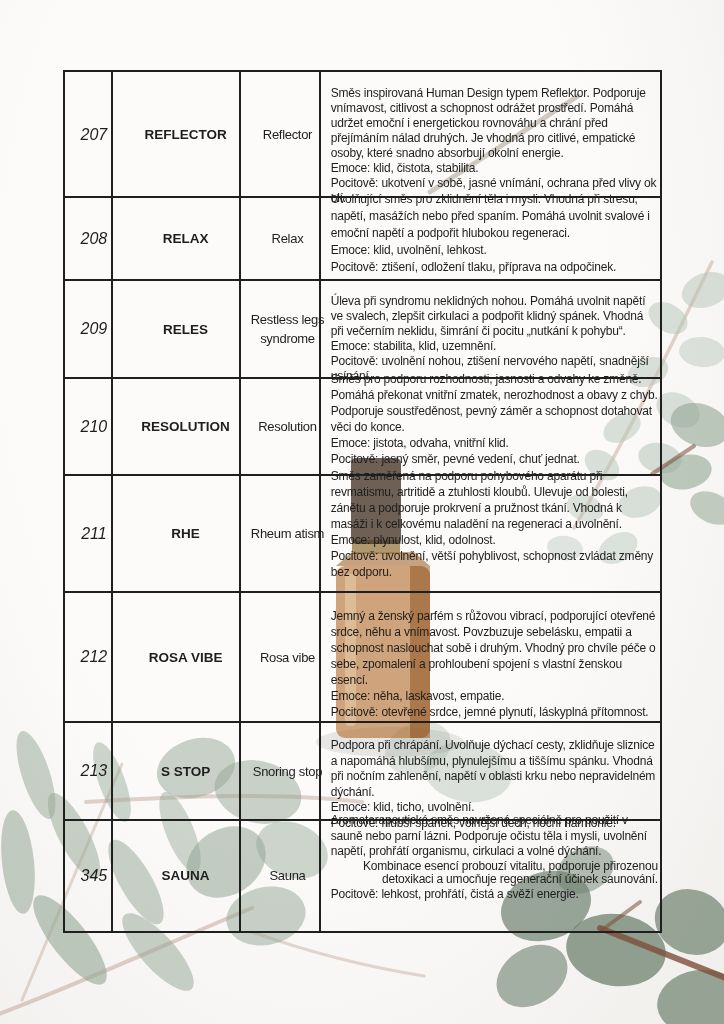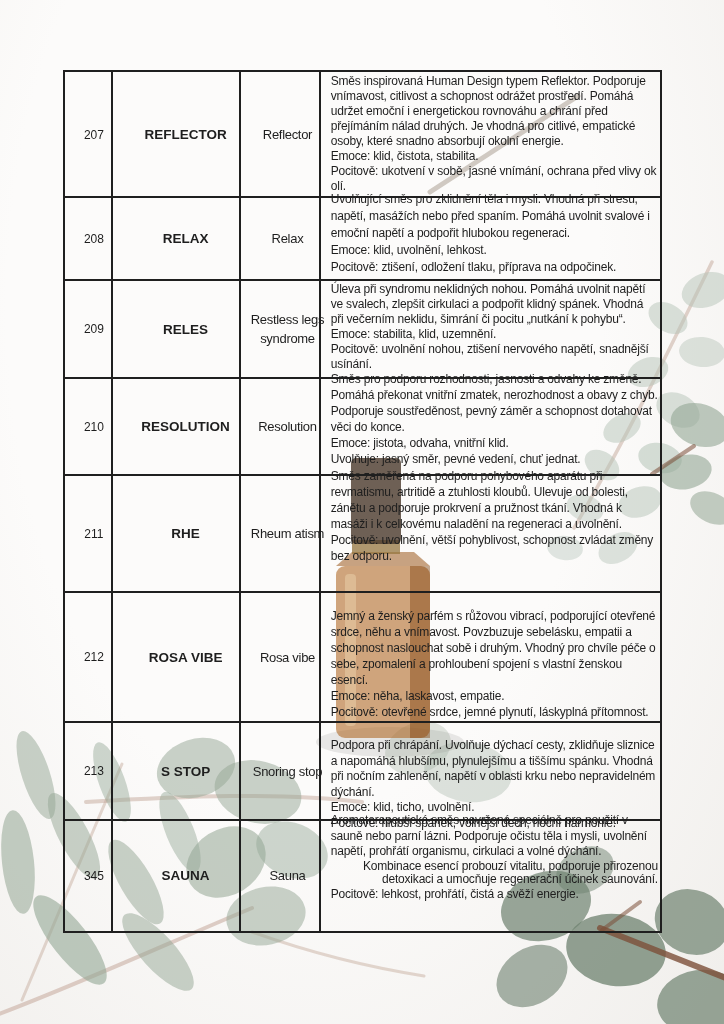--- a/index.html
+++ b/index.html
@@ -11,27 +11,27 @@
   }
   .photo{position:absolute;left:0;top:0;width:724px;height:1024px;z-index:0;}
   .tbl{
     position:absolute;left:63px;top:70px;width:599px;height:863px;
     border:2px solid #1f1f1f;box-sizing:border-box;z-index:1;
   }
   .row{display:flex;}
   .r0{height:125px}.r1{height:83px}.r2{height:98px}.r3{height:97px}
   .r4{height:117px}.r5{height:130px}.r6{height:98px}.r7{height:111px}
   .cell{box-sizing:border-box;}
-  .c-num{width:59px;display:flex;align-items:center;justify-content:center;font-size:12px;}
+  .c-num{width:59px;display:flex;align-items:center;justify-content:center;font-size:16px;font-style:italic;}
   .c-name{width:128px;display:flex;align-items:center;justify-content:center;font-weight:bold;font-size:13.5px;text-align:center;}
   .c-eng{width:80px;display:flex;align-items:center;justify-content:center;font-size:13px;letter-spacing:-0.3px;line-height:19px;text-align:center;padding:0 1px;}
   .c-desc{width:340px;padding:0 2px 0 4px;font-size:12px;letter-spacing:-0.2px;}
   .c-desc p{margin:0;padding:0;}
   .lh15{line-height:15px}.lh155{line-height:15.5px}.lh16{line-height:16px}.lh17{line-height:17px}
-  .pt2{padding-top:2px}.pt4{padding-top:16px}
+  .pt2{padding-top:14px}.pt4{padding-top:16px}
   .up6{margin-top:-6px}.up7{margin-top:-7px}
   .gap-after{margin-bottom:2px}
   .pull-up{margin-top:-12px}
   .tight{line-height:13.5px;margin-top:2px;text-align:right;}
   .hl,.vl{position:absolute;background:#1f1f1f;z-index:5;}
   .hl{left:0;right:0;height:2px;}
   .vl{top:0;bottom:0;width:2px;}
   .hl1{top:124px}.hl2{top:207px}.hl3{top:305px}.hl4{top:402px}
   .hl5{top:519px}.hl6{top:649px}.hl7{top:747px}
   .vl1{left:46px}.vl2{left:174px}.vl3{left:254px}
@@ -153,32 +153,33 @@
     </div>
 
     <div class="row r3">
       <div class="cell c-num">210</div>
       <div class="cell c-name">RESOLUTION</div>
       <div class="cell c-eng">Resolution</div>
       <div class="cell c-desc up7 lh16">
         <p class="gap-after">Směs pro podporu rozhodnosti, jasnosti a odvahy ke změně.</p>
         <p>Pomáhá překonat vnitřní zmatek, nerozhodnost a obavy z chyb. Podporuje soustředěnost, pevný záměr a schopnost dotahovat věci do konce.</p>
         <p>Emoce: jistota, odvaha, vnitřní klid.</p>
-        <p>Uvolňuje: jasný směr, pevné vedení, chuť jednat.</p>
+        <p>Pocitově: jasný směr, pevné vedení, chuť jednat.</p>
       </div>
     </div>
 
     <div class="row r4">
       <div class="cell c-num">211</div>
       <div class="cell c-name">RHE</div>
       <div class="cell c-eng">Rheum atism</div>
       <div class="cell c-desc up7 lh16">
         <p>Směs zaměřená na podporu pohybového aparátu při</p>
         <p>revmatismu, artritidě a ztuhlosti kloubů. Ulevuje od bolesti, zánětu a podporuje prokrvení a pružnost tkání. Vhodná k</p>
         <p>masáži i k celkovému naladění na regeneraci a uvolnění.</p>
+        <p class="pull-up">Emoce: plynulost, klid, odolnost.</p>
         <p>Pocitově: uvolnění, větší pohyblivost, schopnost zvládat změny bez odporu.</p>
       </div>
     </div>
 
     <div class="row r5">
       <div class="cell c-num">212</div>
       <div class="cell c-name">ROSA VIBE</div>
       <div class="cell c-eng">Rosa vibe</div>
       <div class="cell c-desc pt4 lh16">
         <p>Jemný a ženský parfém s růžovou vibrací, podporující otevřené srdce, něhu a vnímavost. Povzbuzuje sebelásku, empatii a schopnost naslouchat sobě i druhým. Vhodný pro chvíle péče o sebe, zpomalení a prohloubení spojení s vlastní ženskou esencí.</p>

